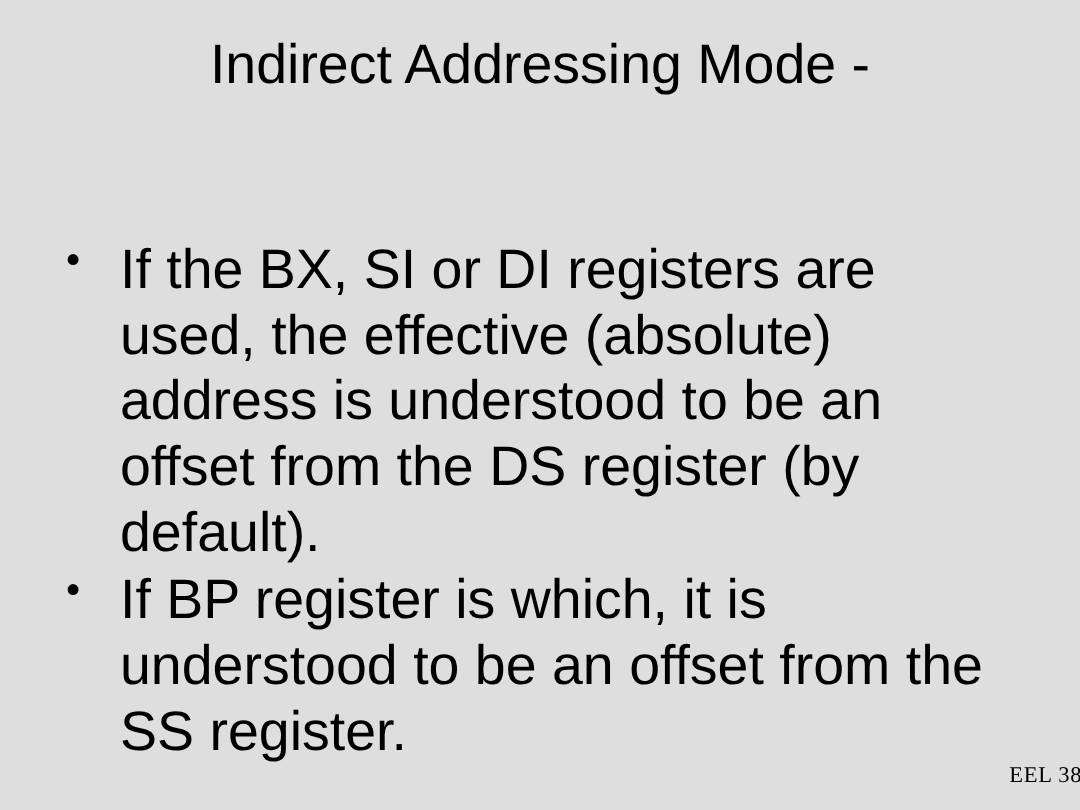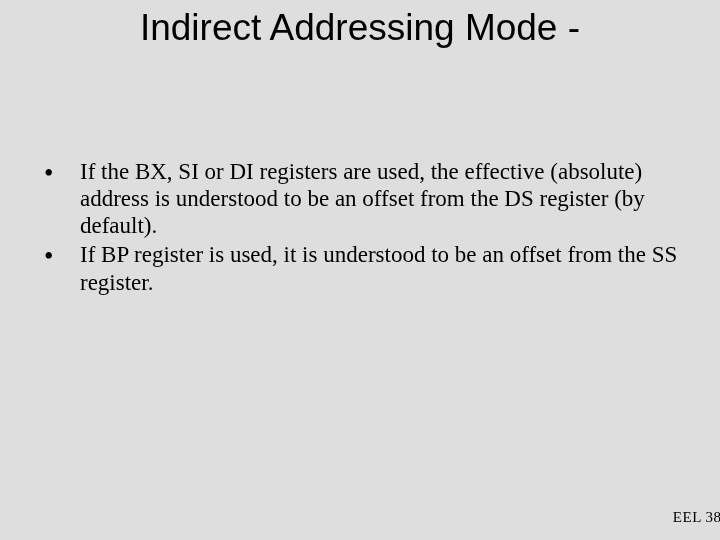--- a/index.html
+++ b/index.html
@@ -15,43 +15,42 @@
   .slide {
     width: 720px;
     height: 540px;
     box-sizing: border-box;
     position: relative;
   }
   .title {
     text-align: center;
     font-size: 37px;
     line-height: 1.15;
-    padding-top: 7px;
+    padding-top: 22px;
     font-weight: 400;
     letter-spacing: 0px;
   }
   .body {
     position: absolute;
     top: 158px;
     left: 36px;
     right: 40px;
   }
   ul.bullets {
     list-style: none;
     margin: 0;
     padding: 0;
   }
   ul.bullets > li {
     position: relative;
     padding-left: 44px;
-    font-size: 23px;
+    font-size: 37px;
     line-height: 1.18;
     margin-bottom: 2px;
     font-weight: 400;
-    font-family: Liberation Serif, serif;
   }
   ul.bullets > li::before {
     content: "•";
     position: absolute;
     left: 8px;
     top: 0;
     font-size: 27px;
     line-height: 1.18;
   }
   .footer {
@@ -71,21 +70,21 @@
 
 <div class="slide">
 
   <div class="title">
     <span>Indirect Addressing Mode -</span><br>
   </div>
 
   <div class="body">
     <ul class="bullets">
       <li><span>If the BX, SI or DI registers are used, the effective (absolute) address is understood to be an offset from the DS register (by default).</span></li>
-      <li><span>If BP register is used, it is understood to be an offset from the SS register.</span></li>
+      <li><span>If BP register is which, it is understood to be an offset from the SS register.</span></li>
     </ul>
   </div>
 
   <div class="footer">
     <span>EEL 3801C</span>
   </div>
 
 </div>
 
 </body></html>

